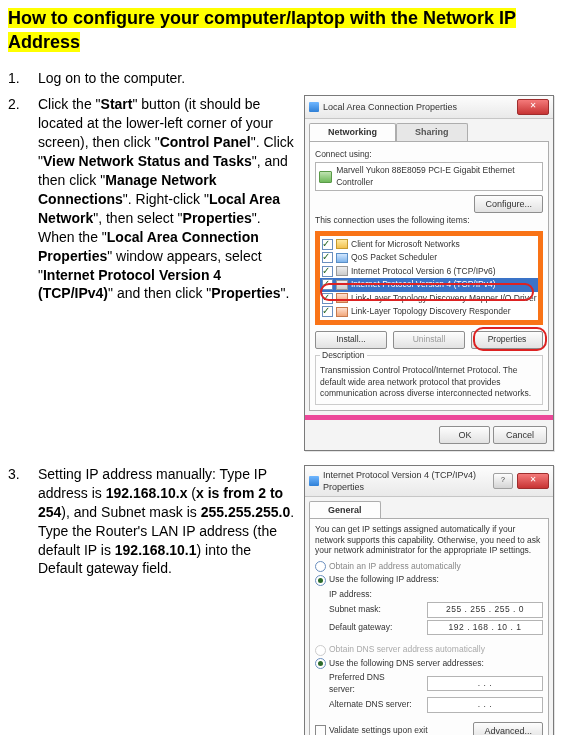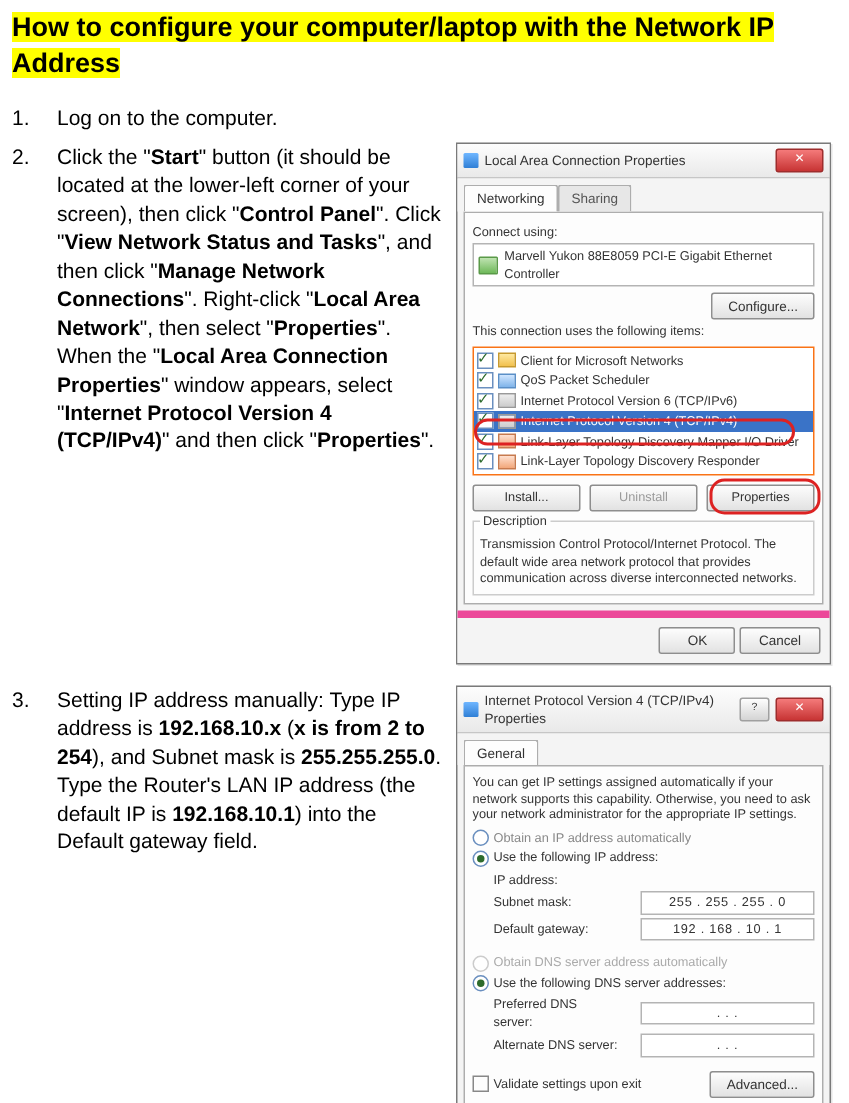--- a/index.html
+++ b/index.html
@@ -81,26 +81,27 @@
     border-radius: 2px;
     font-size: 7px; text-align: center; line-height: 12px;
   }
   .tabs {
     display: flex;
     gap: 0;
     padding: 4px 4px 0 4px;
     background: #f4f4f4;
   }
   .tab {
-    padding: 2px 8px;
+    padding: 2px 18px;
     border: 1px solid #adadad;
     border-bottom: none;
     background: #fdfdfd;
     border-radius: 2px 2px 0 0;
     font-size: 9px;
+    font-weight: bold;
   }
   .tab.inactive { background: #e7e7e7; color: #555; }
   .panel {
     border: 1px solid #adadad;
     margin: 0 4px 4px 4px;
     background: #fdfdfd;
     padding: 5px;
   }
   .field-label { font-size: 8.5px; margin: 2px 0; }
   .combo {
@@ -256,21 +257,21 @@
         <div class="tab inactive">Sharing</div>
       </div>
       <div class="panel">
         <div class="field-label">Connect using:</div>
         <div class="combo">
           <div class="nic-icon"></div>
           <div style="overflow:hidden;">Marvell Yukon 88E8059 PCI-E Gigabit Ethernet Controller</div>
         </div>
         <div class="btn-row"><span class="btn">Configure...</span></div>
         <div class="field-label">This connection uses the following items:</div>
-        <div class="chklist rel" style="border:1px solid #f97316; background:#fff; padding:2px 0;">
+        <div class="chklist rel" style="border:5px solid #f97316; background:#fff; padding:2px 0;">
           <div class="chk-item">
               <div class="chk checked"></div>
               <div class="proto-icon client"></div>
               <div>Client for Microsoft Networks</div>
             </div>
           <div class="chk-item">
               <div class="chk checked"></div>
               <div class="proto-icon qos"></div>
               <div>QoS Packet Scheduler</div>
             </div>

